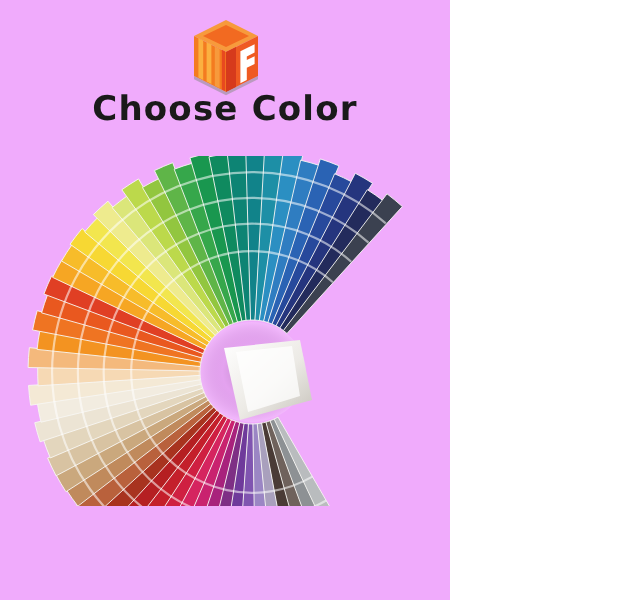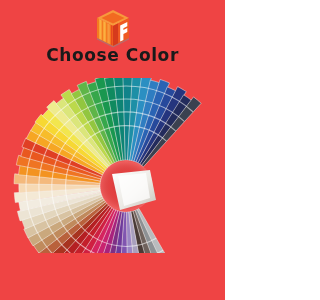--- a/index.html
+++ b/index.html
@@ -7,21 +7,21 @@
     padding: 0;
     background: #ffffff;
   }
   body {
     font-family: "DejaVu Sans", sans-serif;
   }
   .screen {
     position: relative;
     width: 225px;
     height: 300px;
-    background: #ef4444;
+    background: #f0abfc;
     overflow: hidden;
   }
 
   
   .logo-wrap {
     position: absolute;
     left: 0;
     top: 8px;
     width: 225px;
     height: 40px;

